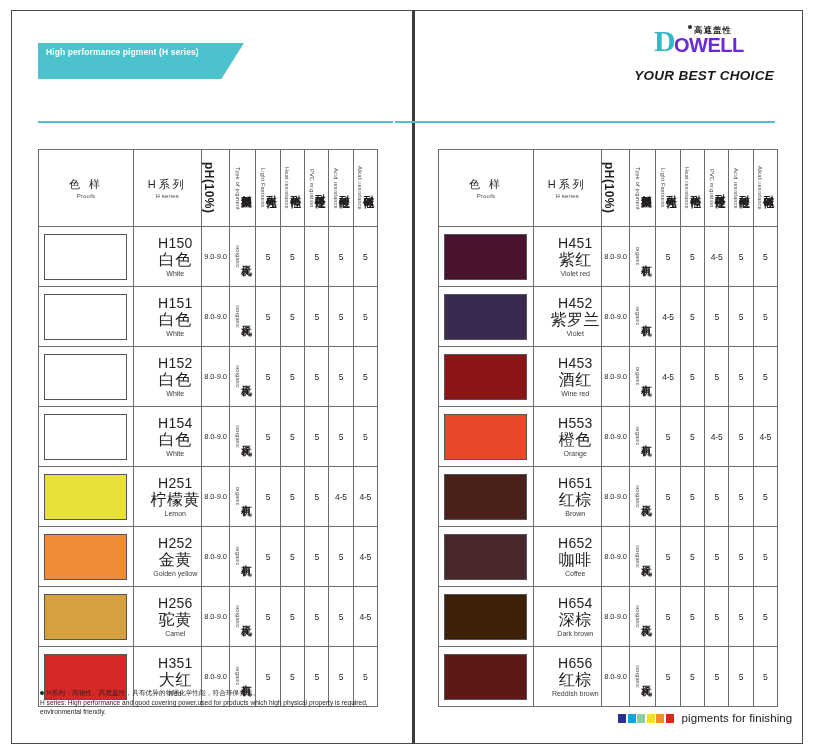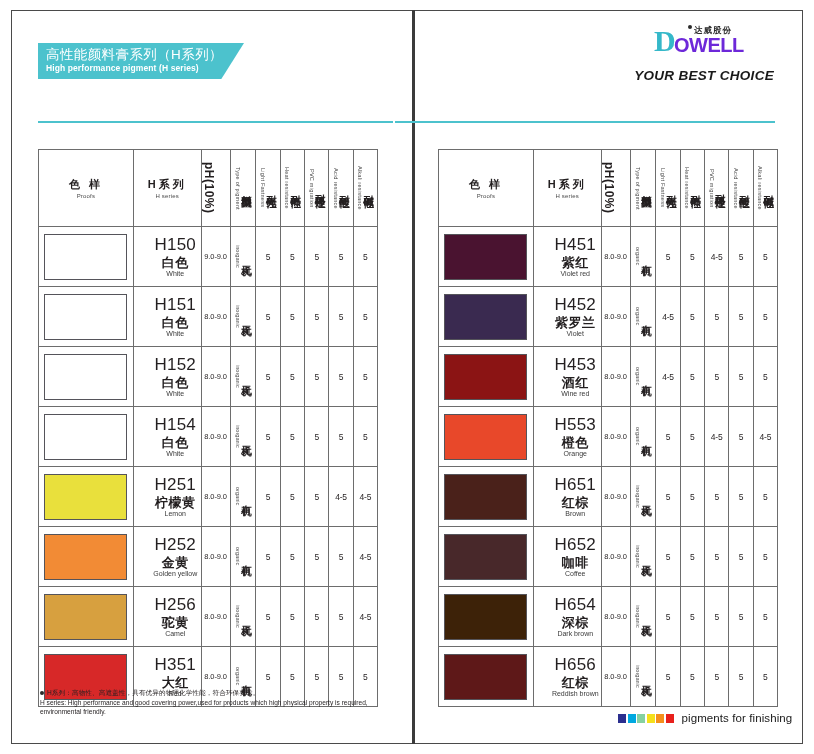--- a/index.html
+++ b/index.html
@@ -88,21 +88,21 @@
     border:0.9px solid #6d6d6d;
     text-align:center;
     vertical-align:middle;
     font-weight:400;
   }
 
   
   .tbl thead th{ height:76px; padding:0; }
   .hcell{ display:flex; align-items:center; justify-content:center; height:76px; }
   .h-horiz{ flex-direction:column; gap:1px; }
-  .h-horiz .cn{ font-size:11px; font-weight:700; letter-spacing:3px; }
+  .h-horiz .cn{ font-size:11px; font-weight:400; letter-spacing:3px; }
   .h-horiz .en{ font-size:6px; color:#4a4a4a; letter-spacing:.2px; }
 
   .h-vert{ flex-direction:row-reverse; align-items:center; justify-content:center; gap:0px; }
   .vtext{
     writing-mode:vertical-rl;
     text-orientation:upright;
     font-size:10.5px; font-weight:700; letter-spacing:1px;
     line-height:11px;
   }
   .vtext-en{
@@ -128,22 +128,22 @@
   
   .tbl tbody tr{ height:59px; }
   .swatch-wrap{ padding:0; }
   .swatch{
     width:83px; height:46px; margin:0 auto;
     border:1px solid #55545a;
   }
   .swatch.empty{ background:#fff; }
 
   .name-cell{ text-align:left; padding-left:16px; line-height:1.18; }
-  .name-code{ font-size:17px; letter-spacing:.2px;text-align:center; }
-  .name-cn{ font-size:13px; font-weight:700; letter-spacing:.5px; }
+  .name-code{ font-size:14px; letter-spacing:.2px;text-align:center; }
+  .name-cn{ font-size:16px; font-weight:400; letter-spacing:.5px; }
   .name-en{ font-size:7px; color:#3a3a3a; }
 
   .ph-val{ font-size:7.5px; letter-spacing:-.1px; }
 
   .type-cell{ padding:0; }
   .type-inner{
     display:flex; flex-direction:row-reverse; align-items:center;
     justify-content:center; height:59px; gap:0;
   }
   .type-cn{
@@ -177,31 +177,30 @@
 </head>
 <body>
 
 <div class="spread">
 
   <div class="page page-left"></div>
   <div class="page page-right"></div>
   <div class="gutter"></div>
 
   <div class="banner">
-    <div class="banner-cn">高性能颜料膏系列（H系列）</div>
     <div class="banner-en">High performance pigment (H series)</div>
   </div>
   <div class="rule rule-left"></div>
   <div class="rule rule-right"></div>
 
   <div class="logo">
     <div class="logo-mark">
       <span class="logo-d">D</span>
       <span class="logo-dot"></span>
-      <span class="logo-cn">达威股份</span>
+      <span class="logo-cn">高遮盖性</span>
       <span class="logo-rest">OWELL</span>
     </div>
   </div>
   <div class="tagline">YOUR BEST CHOICE</div>
 
   <table class="tbl tbl-left">
     <thead>
       <tr>
         <th class="c-swatch">
           <div class="hcell h-horiz">

